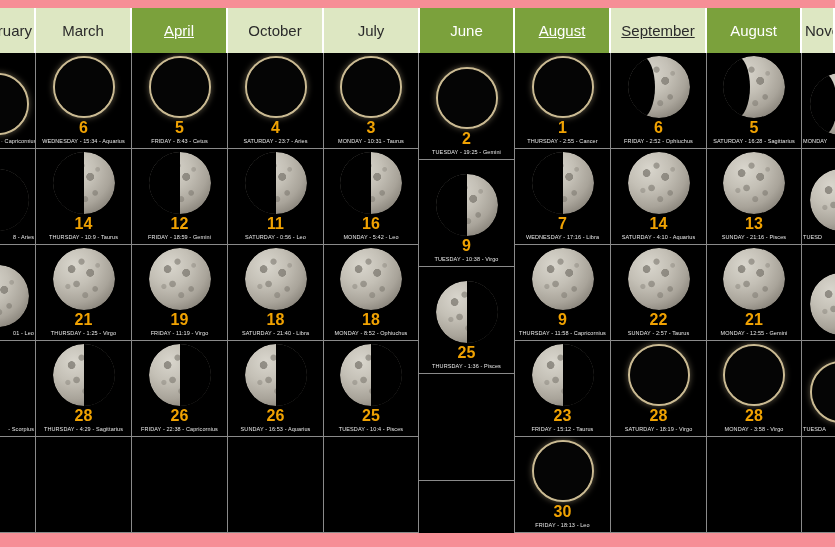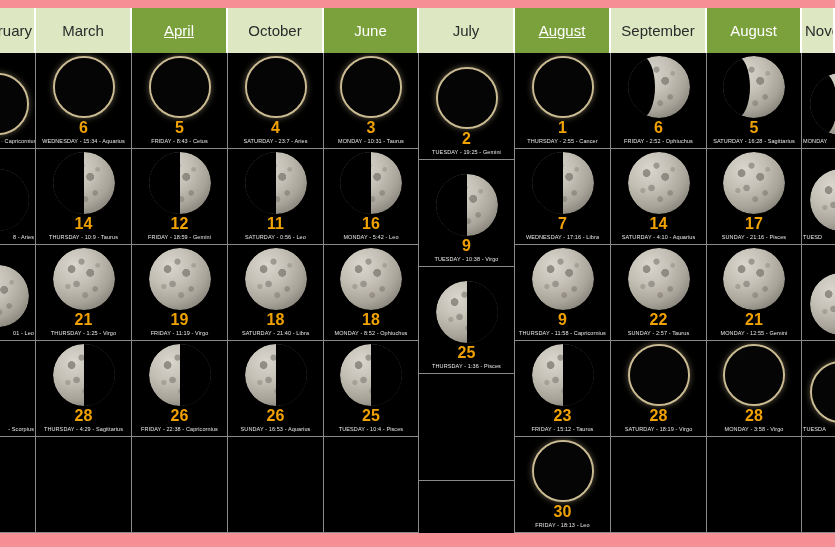--- a/index.html
+++ b/index.html
@@ -143,24 +143,24 @@
 
 <div id="page">
 
   <div class="rail rail-top"></div>
 
   <div class="header-row" id="header-row">
       <div class="month-cell light" style="width: 36px; flex: 0 0 36px; justify-content: flex-end; padding-right: 2px;">February</div>
       <div class="month-cell light" style="width: 96px; flex: 0 0 96px;">March</div>
       <div class="month-cell dark" style="width: 96px; flex: 0 0 96px; text-decoration: underline;">April</div>
       <div class="month-cell light" style="width: 96px; flex: 0 0 96px;">October</div>
+      <div class="month-cell light" style="width: 96px; flex: 0 0 96px;">July</div>
       <div class="month-cell dark" style="width: 95px; flex: 0 0 95px;">June</div>
-      <div class="month-cell light" style="width: 96px; flex: 0 0 96px;">July</div>
       <div class="month-cell dark" style="width: 96px; flex: 0 0 96px; text-decoration: underline;">August</div>
-      <div class="month-cell light" style="width: 96px; flex: 0 0 96px;">September</div>
+      <div class="month-cell light" style="width: 96px; flex: 0 0 96px; text-decoration: underline;">September</div>
       <div class="month-cell dark" style="width: 95px; flex: 0 0 95px;">August</div>
       <div class="month-cell light" style="width: 33px; flex: 0 0 33px; justify-content: flex-start; padding-left: 3px;">November</div>
     </div>
 
   <div class="grid" id="grid">
       <div class="col" style="width: 36px; flex: 0 0 36px;">
         <div class="cell">
           <div class="moon-wrap" style="margin-left: -40px;">
             <div class="moon new">
               <div class="disc"></div>
@@ -543,21 +543,21 @@
           <div class="day-num">5</div>
           <div class="detail">SATURDAY  - 16:28 - Sagittarius</div>
         </div>
         <div class="cell">
           <div class="moon-wrap">
             <div class="moon full">
               <div class="disc"></div>
               <div class="craters"></div>
             </div>
           </div>
-          <div class="day-num">17</div>
+          <div class="day-num">13</div>
           <div class="detail">SUNDAY  - 21:16 - Pisces</div>
         </div>
         <div class="cell">
           <div class="moon-wrap">
             <div class="moon full">
               <div class="disc"></div>
               <div class="craters"></div>
             </div>
           </div>
           <div class="day-num">21</div>

